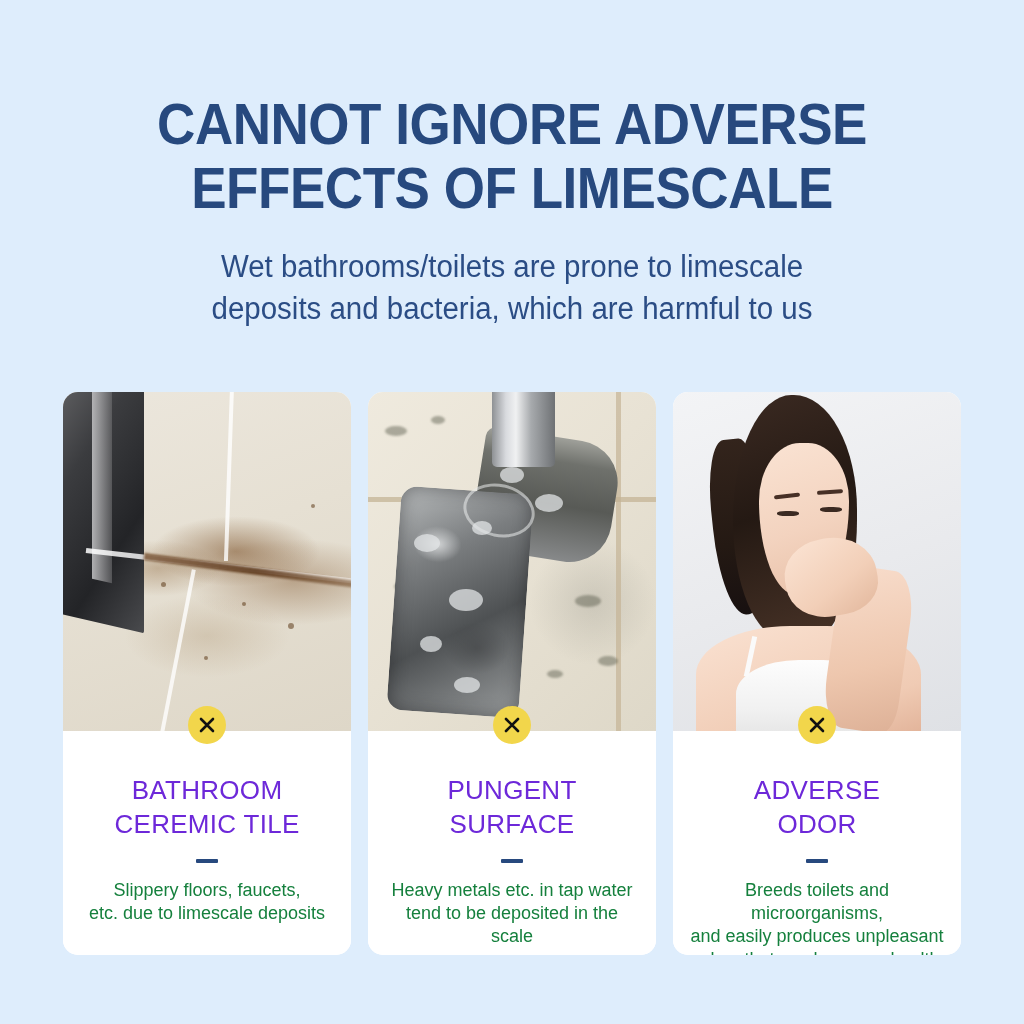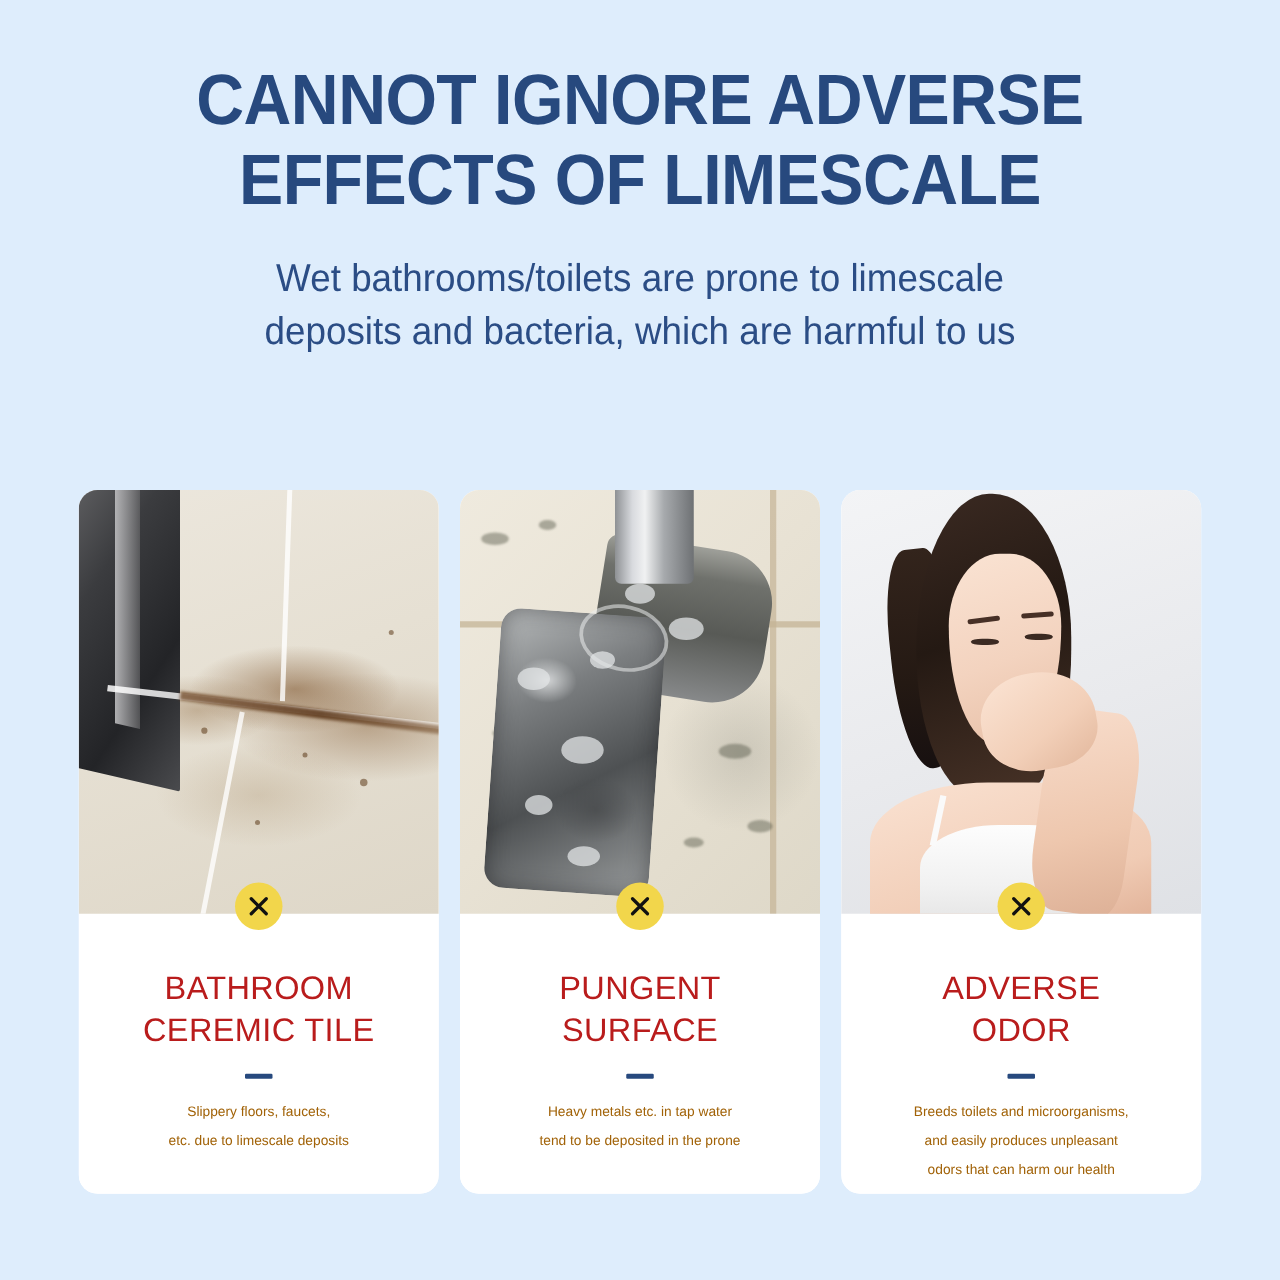--- a/index.html
+++ b/index.html
@@ -10,21 +10,21 @@
     width: 1024px;
     height: 1024px;
     background: #deedfc;
     font-family: "Liberation Sans", sans-serif;
     overflow: hidden;
     position: relative;
   }
 
   
   .header {
-    padding-top: 48px;
+    padding-top: 92px;
     text-align: center;
   }
   .headline {
     color: #27497e;
     font-family: "Liberation Sans Narrow", "Liberation Sans", sans-serif;
     font-weight: bold;
     font-size: 57px;
     line-height: 64px;
     letter-spacing: -0.5px;
     transform: scaleX(0.93);
@@ -343,38 +343,38 @@
   }
 
   
   .card-body {
     flex: 1 1 auto;
     padding: 42px 16px 0 16px;
     text-align: center;
     background: #ffffff;
   }
   .card-title {
-    color: #b91c1c;
+    color: #6d28d9;
     font-size: 26px;
     line-height: 34px;
     font-weight: normal;
     letter-spacing: 0.3px;
     white-space: pre-line;
   }
   .divider {
     width: 22px;
     height: 4px;
     background: #27497e;
     margin: 18px auto 0 auto;
     border-radius: 1px;
   }
   .card-desc {
     margin-top: 16px;
-    color: #a16207;
-    font-size: 11px;
+    color: #15803d;
+    font-size: 18px;
     line-height: 23px;
     white-space: pre-line;
   }
 </style>
 </head>
 <body>
 
 <div class="header">
   <div class="headline">CANNOT IGNORE ADVERSE
 EFFECTS OF LIMESCALE</div>
@@ -441,21 +441,21 @@
         <svg width="20" height="20" viewBox="0 0 20 20" aria-hidden="true">
           <path d="M4 4 L16 16 M16 4 L4 16" stroke="#111111" stroke-width="2.6" stroke-linecap="round"></path>
         </svg>
       </span>
     </div>
     <div class="card-body">
       <div class="card-title">PUNGENT
 SURFACE</div>
       <div class="divider"></div>
       <div class="card-desc">Heavy metals etc. in tap water
-tend to be deposited in the prone</div>
+tend to be deposited in the scale</div>
     </div>
   </div>
 
   <div class="card">
     <div class="photo photo-person">
       <div class="pp-ponytail"></div>
       <div class="pp-hair"></div>
       <div class="pp-face"></div>
       <div class="pp-brow" style="left:35%;top:30%;width:26px;transform:rotate(-7deg);"></div>
       <div class="pp-brow" style="left:50%;top:29%;width:26px;transform:rotate(-4deg);"></div>

